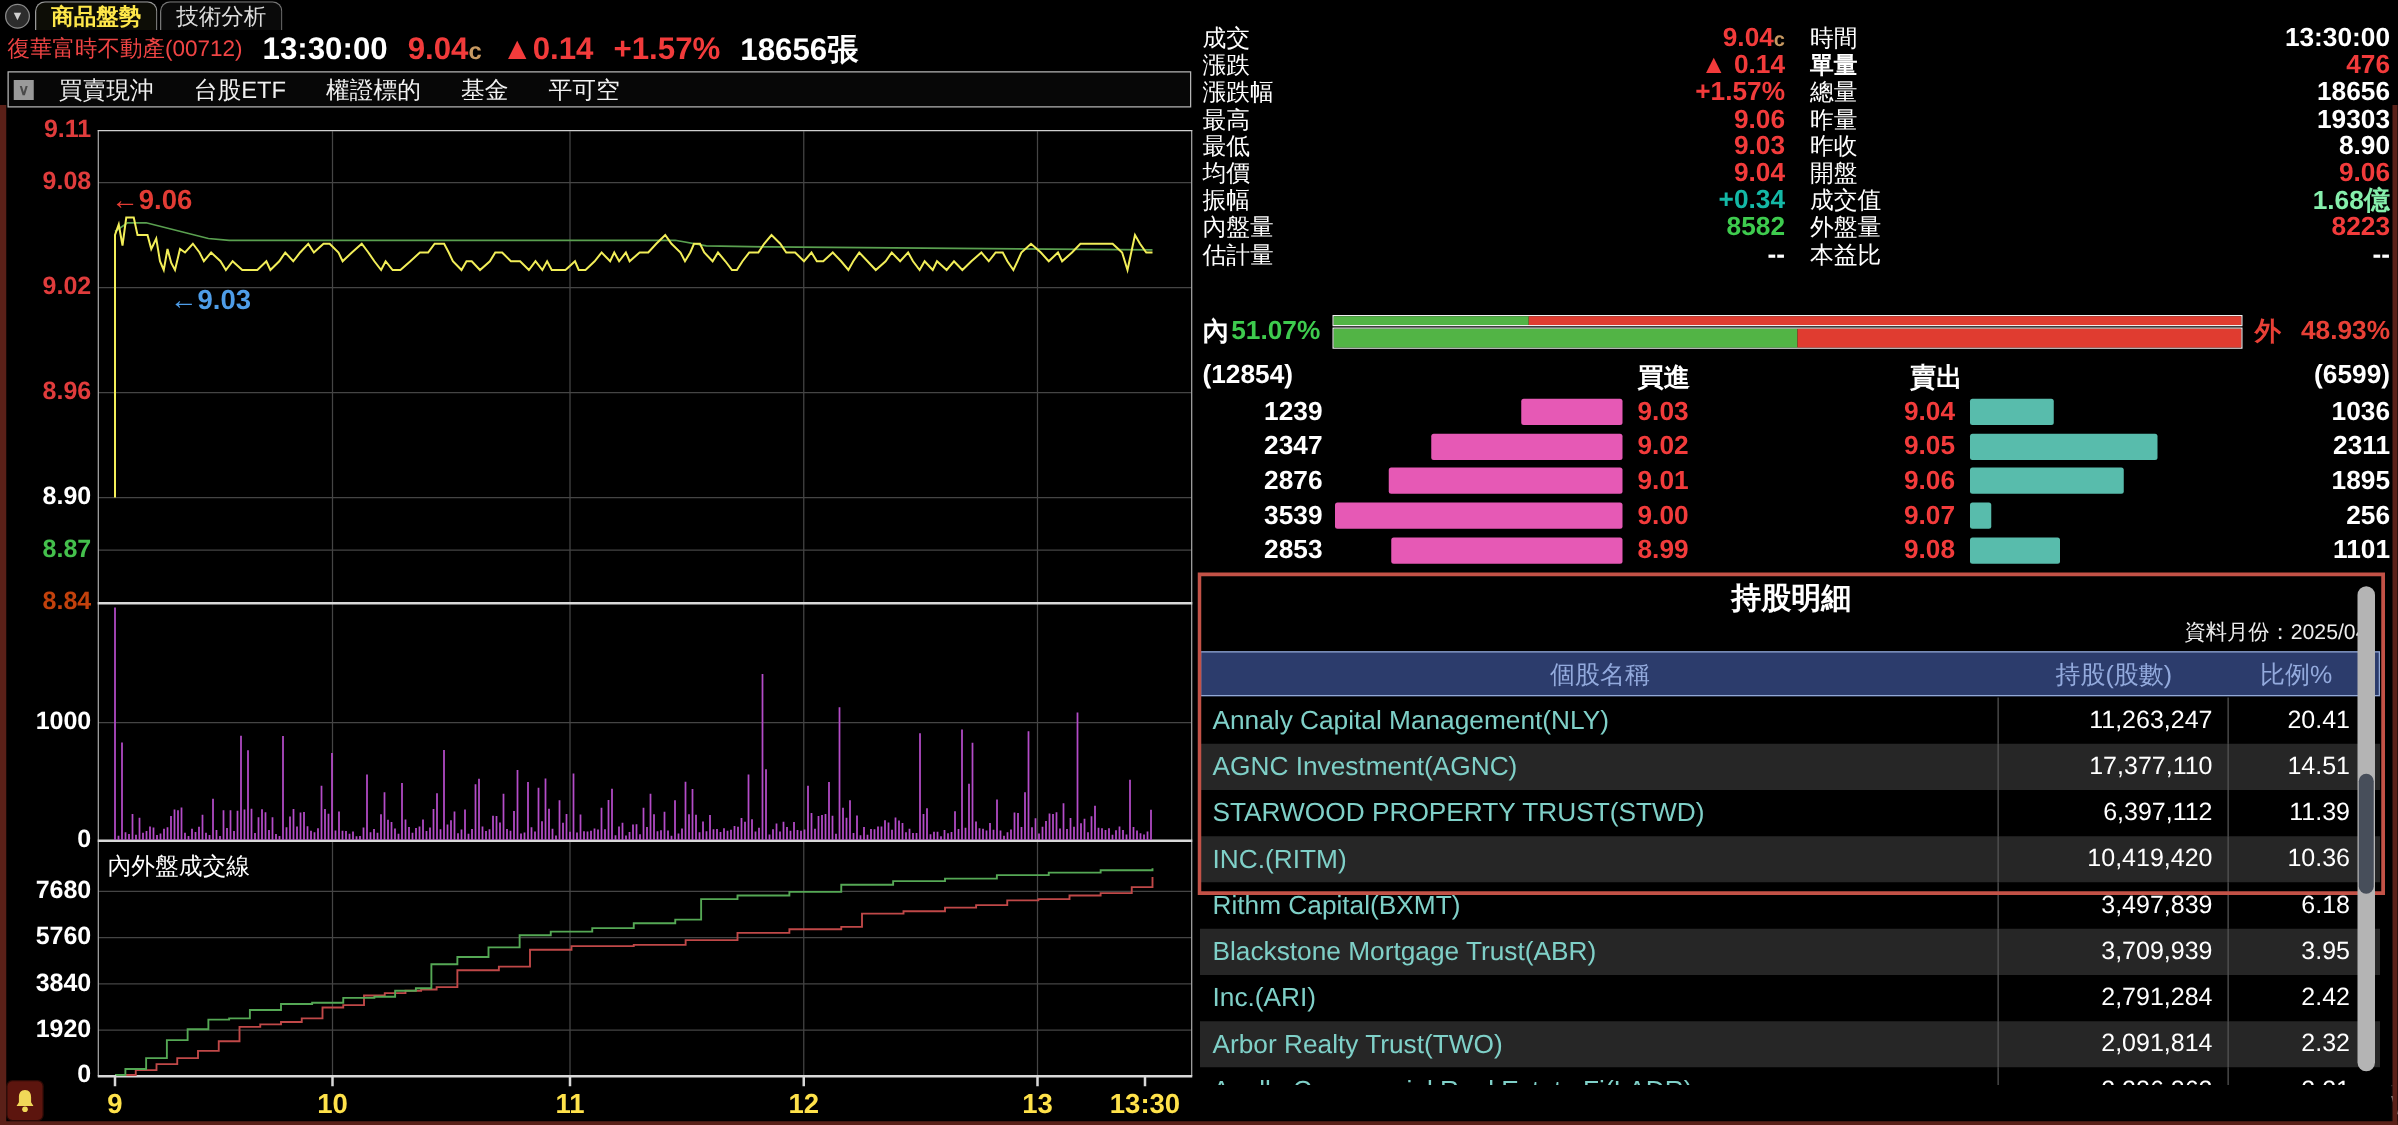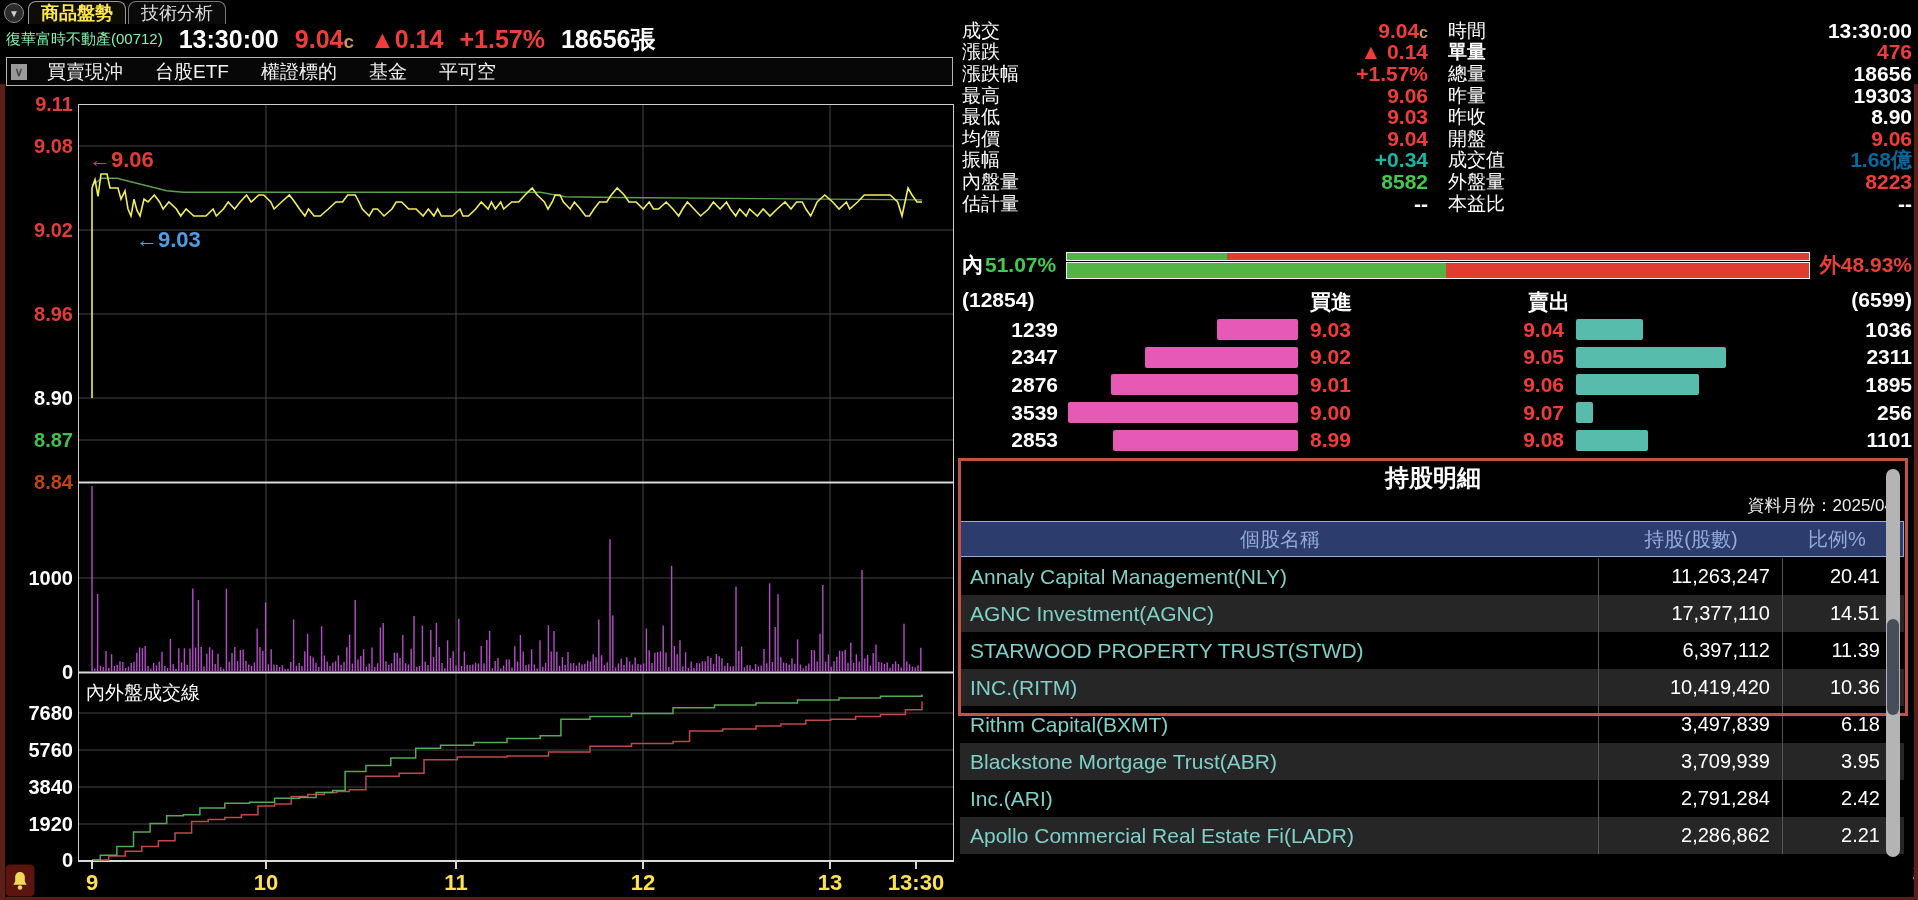--- a/index.html
+++ b/index.html
@@ -14,21 +14,21 @@
   #toptabs{position:absolute;left:2px;top:1px;height:23px;display:flex;align-items:flex-end;gap:2px;z-index:5}
   .sysicon{width:18px;height:18px;border-radius:50%;background:#2c2c2c;border:1px solid #8a8a8a;
     color:#cfcfcf;font-size:10px;display:flex;align-items:center;justify-content:center;margin:0 2px 1px 2px}
   .ttab{padding:0 12px;height:22px;line-height:22px;font-size:18px;font-weight:bold;
     border:1px solid #999;border-bottom:none;border-radius:8px 8px 0 0;background:#0d0d06;}
   .ttab.active{color:#ffe84a}
   .ttab.inactive{color:#dedede;font-weight:normal;border-color:#777;background:#0a0a0a}
 
   
   #titlebar{position:absolute;left:6px;top:24px;height:30px;display:flex;align-items:center;gap:16px;white-space:nowrap}
-  .t-name{color:#86efac;font-size:15px;}
+  .t-name{color:#ef4444;font-size:18px;}
   .t-time{color:#fff;font-size:25px;font-weight:bold}
   .t-price{color:#f23b3b;font-size:25px;font-weight:bold}
   .t-psuf{color:#c89a62;font-size:19px;font-weight:bold}
   .t-chg{color:#f23b3b;font-size:25px;font-weight:bold}
   .t-vol{color:#fff;font-size:25px;font-weight:bold}
 
   
   #menubar{position:absolute;left:6px;top:57px;width:947px;height:29px;border:1px solid #b5b5b5;
     background:#070707;display:flex;align-items:center;gap:32px;padding-left:4px;box-sizing:border-box}
   #menucheck{width:16px;height:16px;background:#9a9a9a;color:#4a4a4a;font-size:12px;font-weight:bold;
@@ -54,21 +54,21 @@
   #quotegrid{position:absolute;left:4px;top:20px;right:2px;display:grid;
     grid-template-columns:148px 318px 182px 1fr;grid-auto-rows:21.6px;align-items:center}
   .qlab{color:#fff;font-size:19px}
   .qval{font-size:21px;font-weight:bold;text-align:right;white-space:nowrap}
   .qsuf{color:#c89a62;font-size:16px;font-weight:bold}
 
   #inoutrow{position:absolute;left:4px;right:2px;top:248px;height:34px;display:flex;align-items:center}
   .io-lab-in{color:#fff;font-size:21px;font-weight:bold}
   .io-pct-in{color:#3ecb4e;font-size:21px;font-weight:bold;margin-left:2px}
   .io-lab-out{color:#e84036;font-size:21px;font-weight:bold;margin-left:10px}
-  .io-pct-out{color:#e84036;font-size:21px;font-weight:bold;margin-left:0}
+  .io-pct-out{color:#e84036;font-size:21px;font-weight:bold;margin-left:16px}
   #iobar{flex:1;margin-left:10px;display:flex;flex-direction:column;gap:1px}
   .iostrip{border:1px solid #f0f0f0;display:flex}
   #iostrip-top{height:7px}
   #iostrip-bot{height:15px}
   .io-green{background:#52b445;height:100%}
   .io-red{background:#e03c30;height:100%;flex:1}
 
   #depth{position:absolute;left:4px;right:2px;top:288px;height:166px}
   #dhead{position:relative;height:28px}
   #dhead span{position:absolute;color:#fff;font-size:21px;font-weight:bold}
@@ -233,21 +233,21 @@
         <span class="qval" style="color: rgb(242, 59, 59);">9.03</span>
         <span class="qlab" style="padding-left: 20px;">昨收</span>
         <span class="qval" style="color: rgb(255, 255, 255);">8.90</span>
         <span class="qlab">均價</span>
         <span class="qval" style="color: rgb(242, 59, 59);">9.04</span>
         <span class="qlab" style="padding-left: 20px;">開盤</span>
         <span class="qval" style="color: rgb(242, 59, 59);">9.06</span>
         <span class="qlab">振幅</span>
         <span class="qval" style="color: #14b8a6;">+0.34</span>
         <span class="qlab" style="padding-left: 20px;">成交值</span>
-        <span class="qval" style="color: #0369a1;">1.68億</span>
+        <span class="qval" style="color: #86efac;">1.68億</span>
         <span class="qlab">內盤量</span>
         <span class="qval" style="color: rgb(62, 203, 78);">8582</span>
         <span class="qlab" style="padding-left: 20px;">外盤量</span>
         <span class="qval" style="color: rgb(242, 59, 59);">8223</span>
         <span class="qlab">估計量</span>
         <span class="qval" style="color: rgb(255, 255, 255);">--</span>
         <span class="qlab" style="padding-left: 20px;">本益比</span>
         <span class="qval" style="color: rgb(255, 255, 255);">--</span>
       </div>
 
@@ -382,20 +382,25 @@
             <span class="h-name">Blackstone Mortgage Trust(ABR)</span>
             <span class="h-sh">3,709,939</span>
             <span class="h-pct">3.95</span>
           </div>
           <div class="hrow">
             <span class="h-name">Inc.(ARI)</span>
             <span class="h-sh">2,791,284</span>
             <span class="h-pct">2.42</span>
           </div>
           <div class="hrow">
+            <span class="h-name">Arbor Realty Trust(TWO)</span>
+            <span class="h-sh">2,091,814</span>
+            <span class="h-pct">2.32</span>
+          </div>
+          <div class="hrow">
             <span class="h-name">Apollo Commercial Real Estate Fi(LADR)</span>
             <span class="h-sh">2,286,862</span>
             <span class="h-pct">2.21</span>
           </div>
         </div>
       <div id="h-redborder"></div>
       <div id="h-scroll">
         <div id="h-thumb"></div>
       </div>
     </div>

